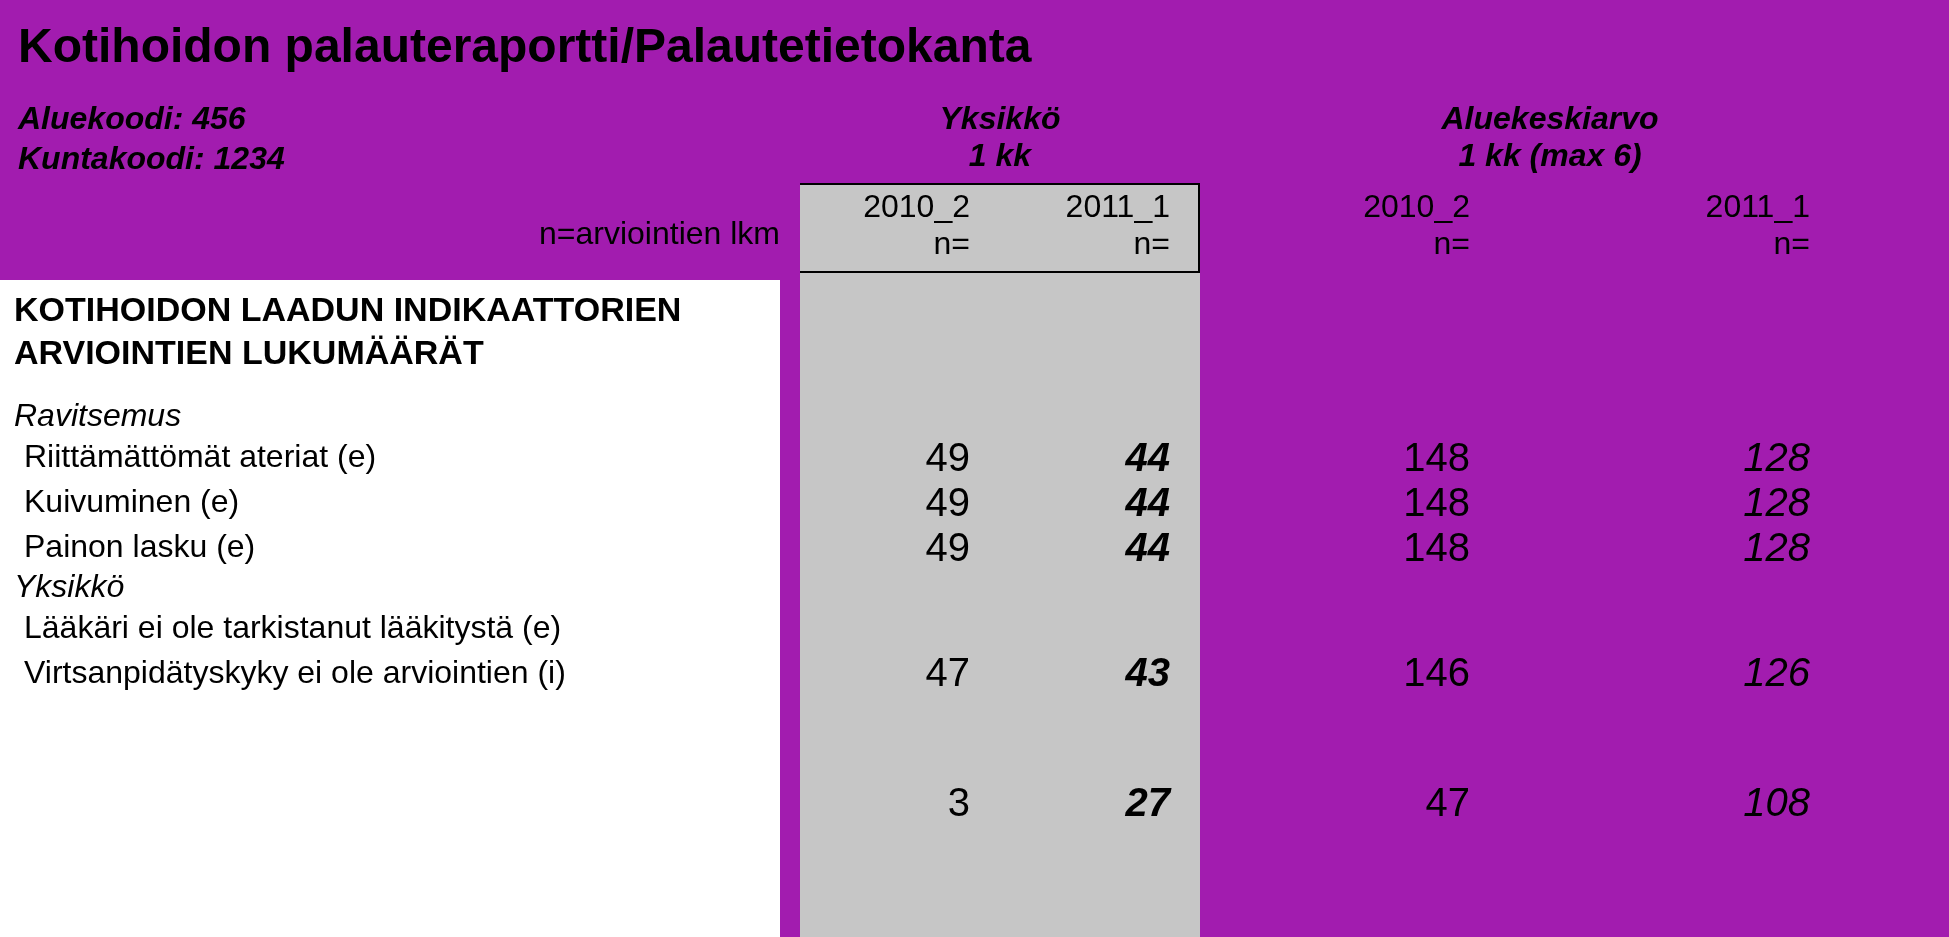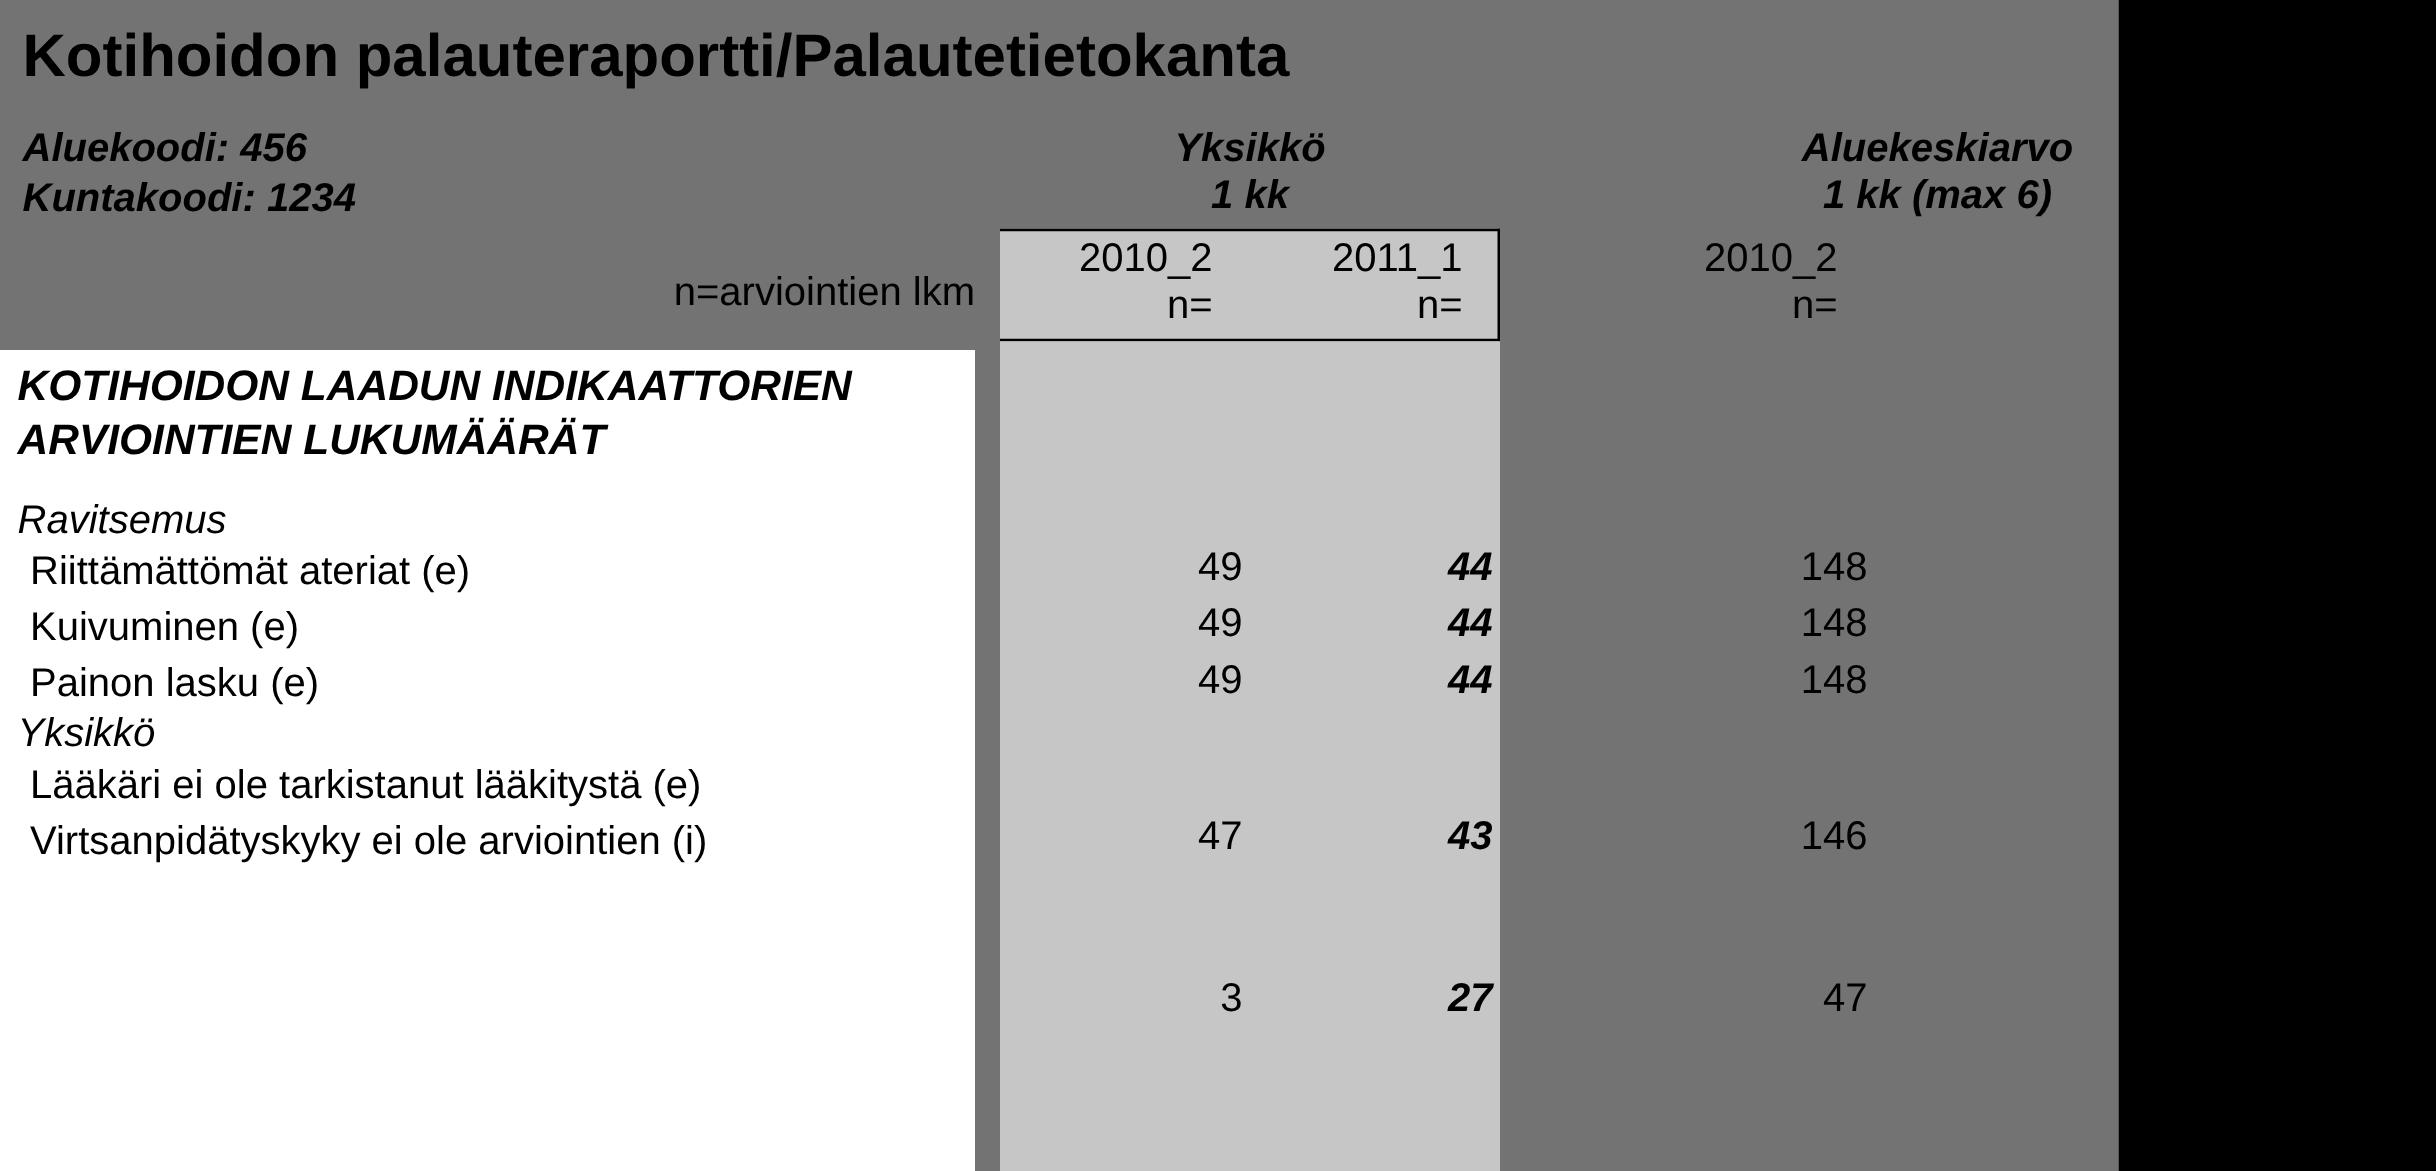--- a/index.html
+++ b/index.html
@@ -4,24 +4,24 @@
 <style>
   * { box-sizing: border-box; }
   body {
     margin: 0;
     padding: 0;
     font-family: Arial, Helvetica, sans-serif;
     background: #000;
     width: 1949px;
   }
   .page {
-    width: 1695px;
+    width: 1949px;
     height: 937px;
     position: relative;
-    background: #737373;
+    background: #a21caf;
     overflow: hidden;
     padding-left: 22px;
   }
   .title {
     position: absolute;
     top: 18px;
     left: 18px;
     font-size: 48px;
     font-weight: bold;
     color: #000;
@@ -106,21 +106,20 @@
     width: 780px;
     bottom: 0;
     background: #fff;
     padding: 8px 14px 0 14px;
   }
   .section-title {
     font-size: 34px;
     font-weight: bold;
     line-height: 1.25;
     margin-bottom: 24px;
-    font-style: italic;
   }
   .group {
     font-size: 32px;
     font-style: italic;
   }
   .row {
     font-size: 32px;
     padding-left: 10px;
     line-height: 1.4;
   }
@@ -130,22 +129,21 @@
     top: 280px;
     left: 800px;
     right: 0;
     bottom: 0;
   }
   .drow {
     position: absolute;
     left: 0;
     right: 0;
     height: 45px;
-    font-size: 32px;
-    margin-left: 24px;
+    font-size: 40px;
   }
   .cell {
     position: absolute;
     width: 200px;
     text-align: right;
     padding-right: 30px;
     color: #000;
   }
   .cell.cc1 { left: 0; }
   .cell.cc2 { left: 200px; font-style: italic; font-weight: bold; }

